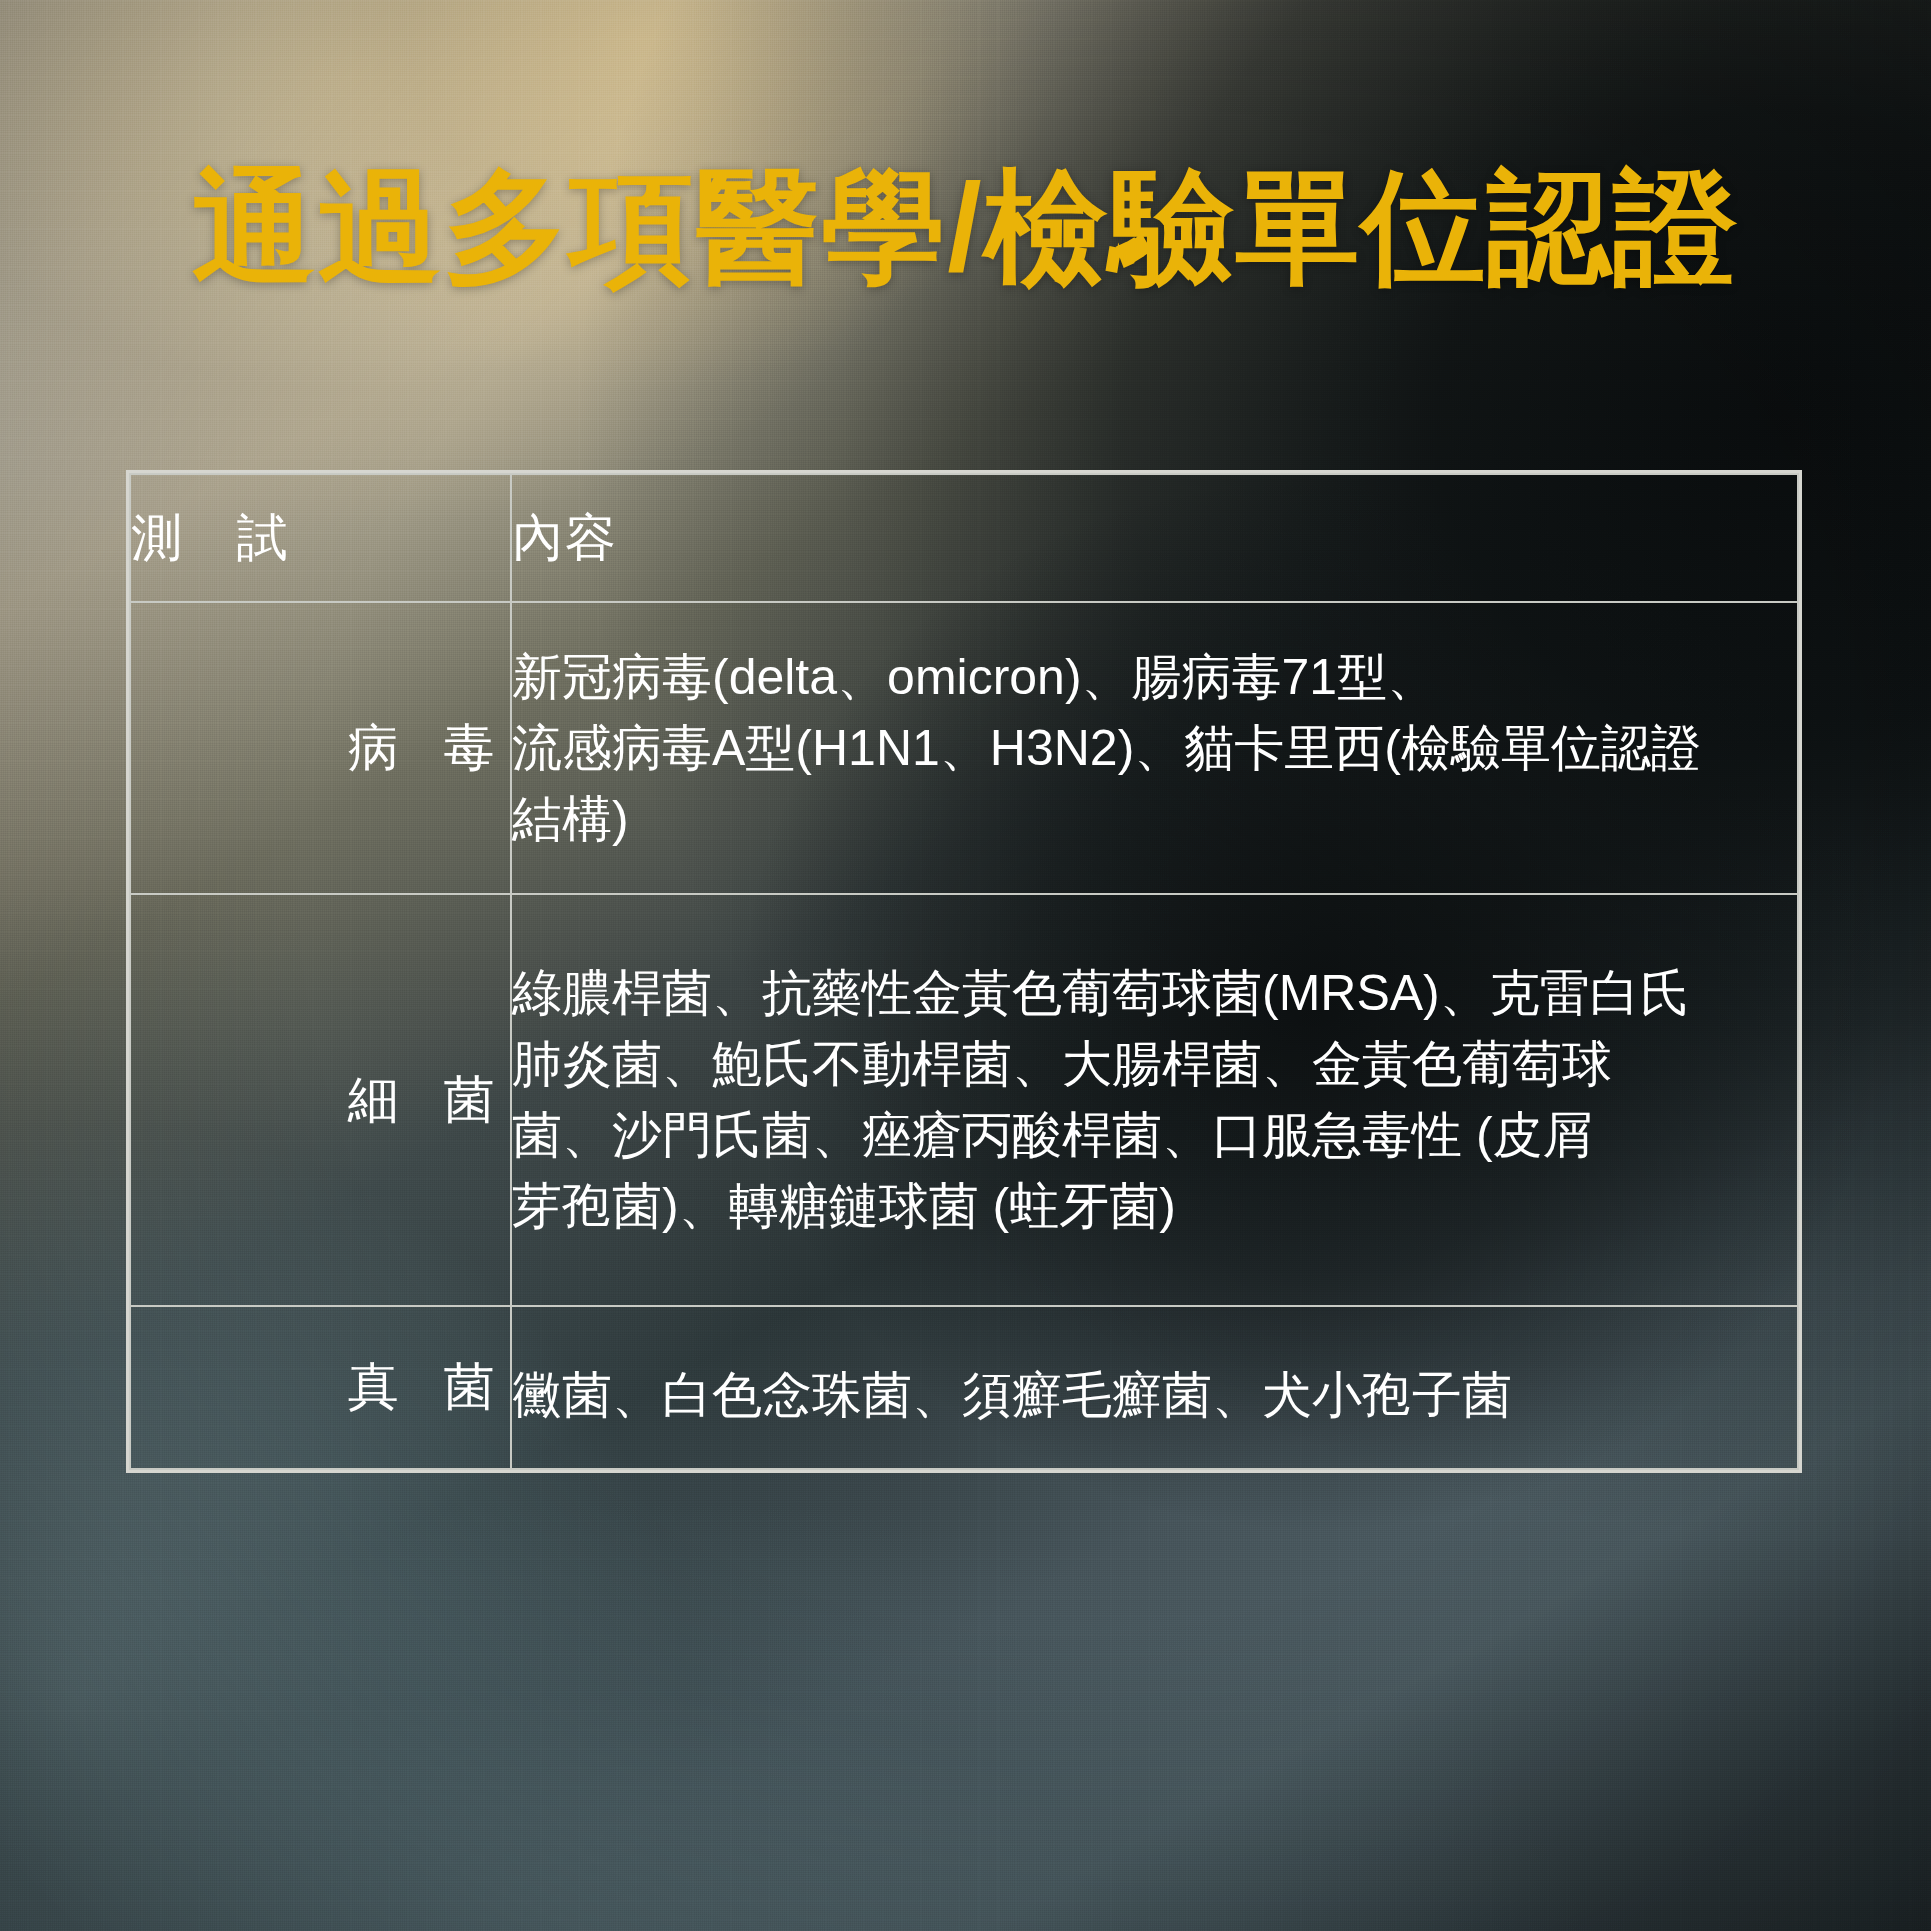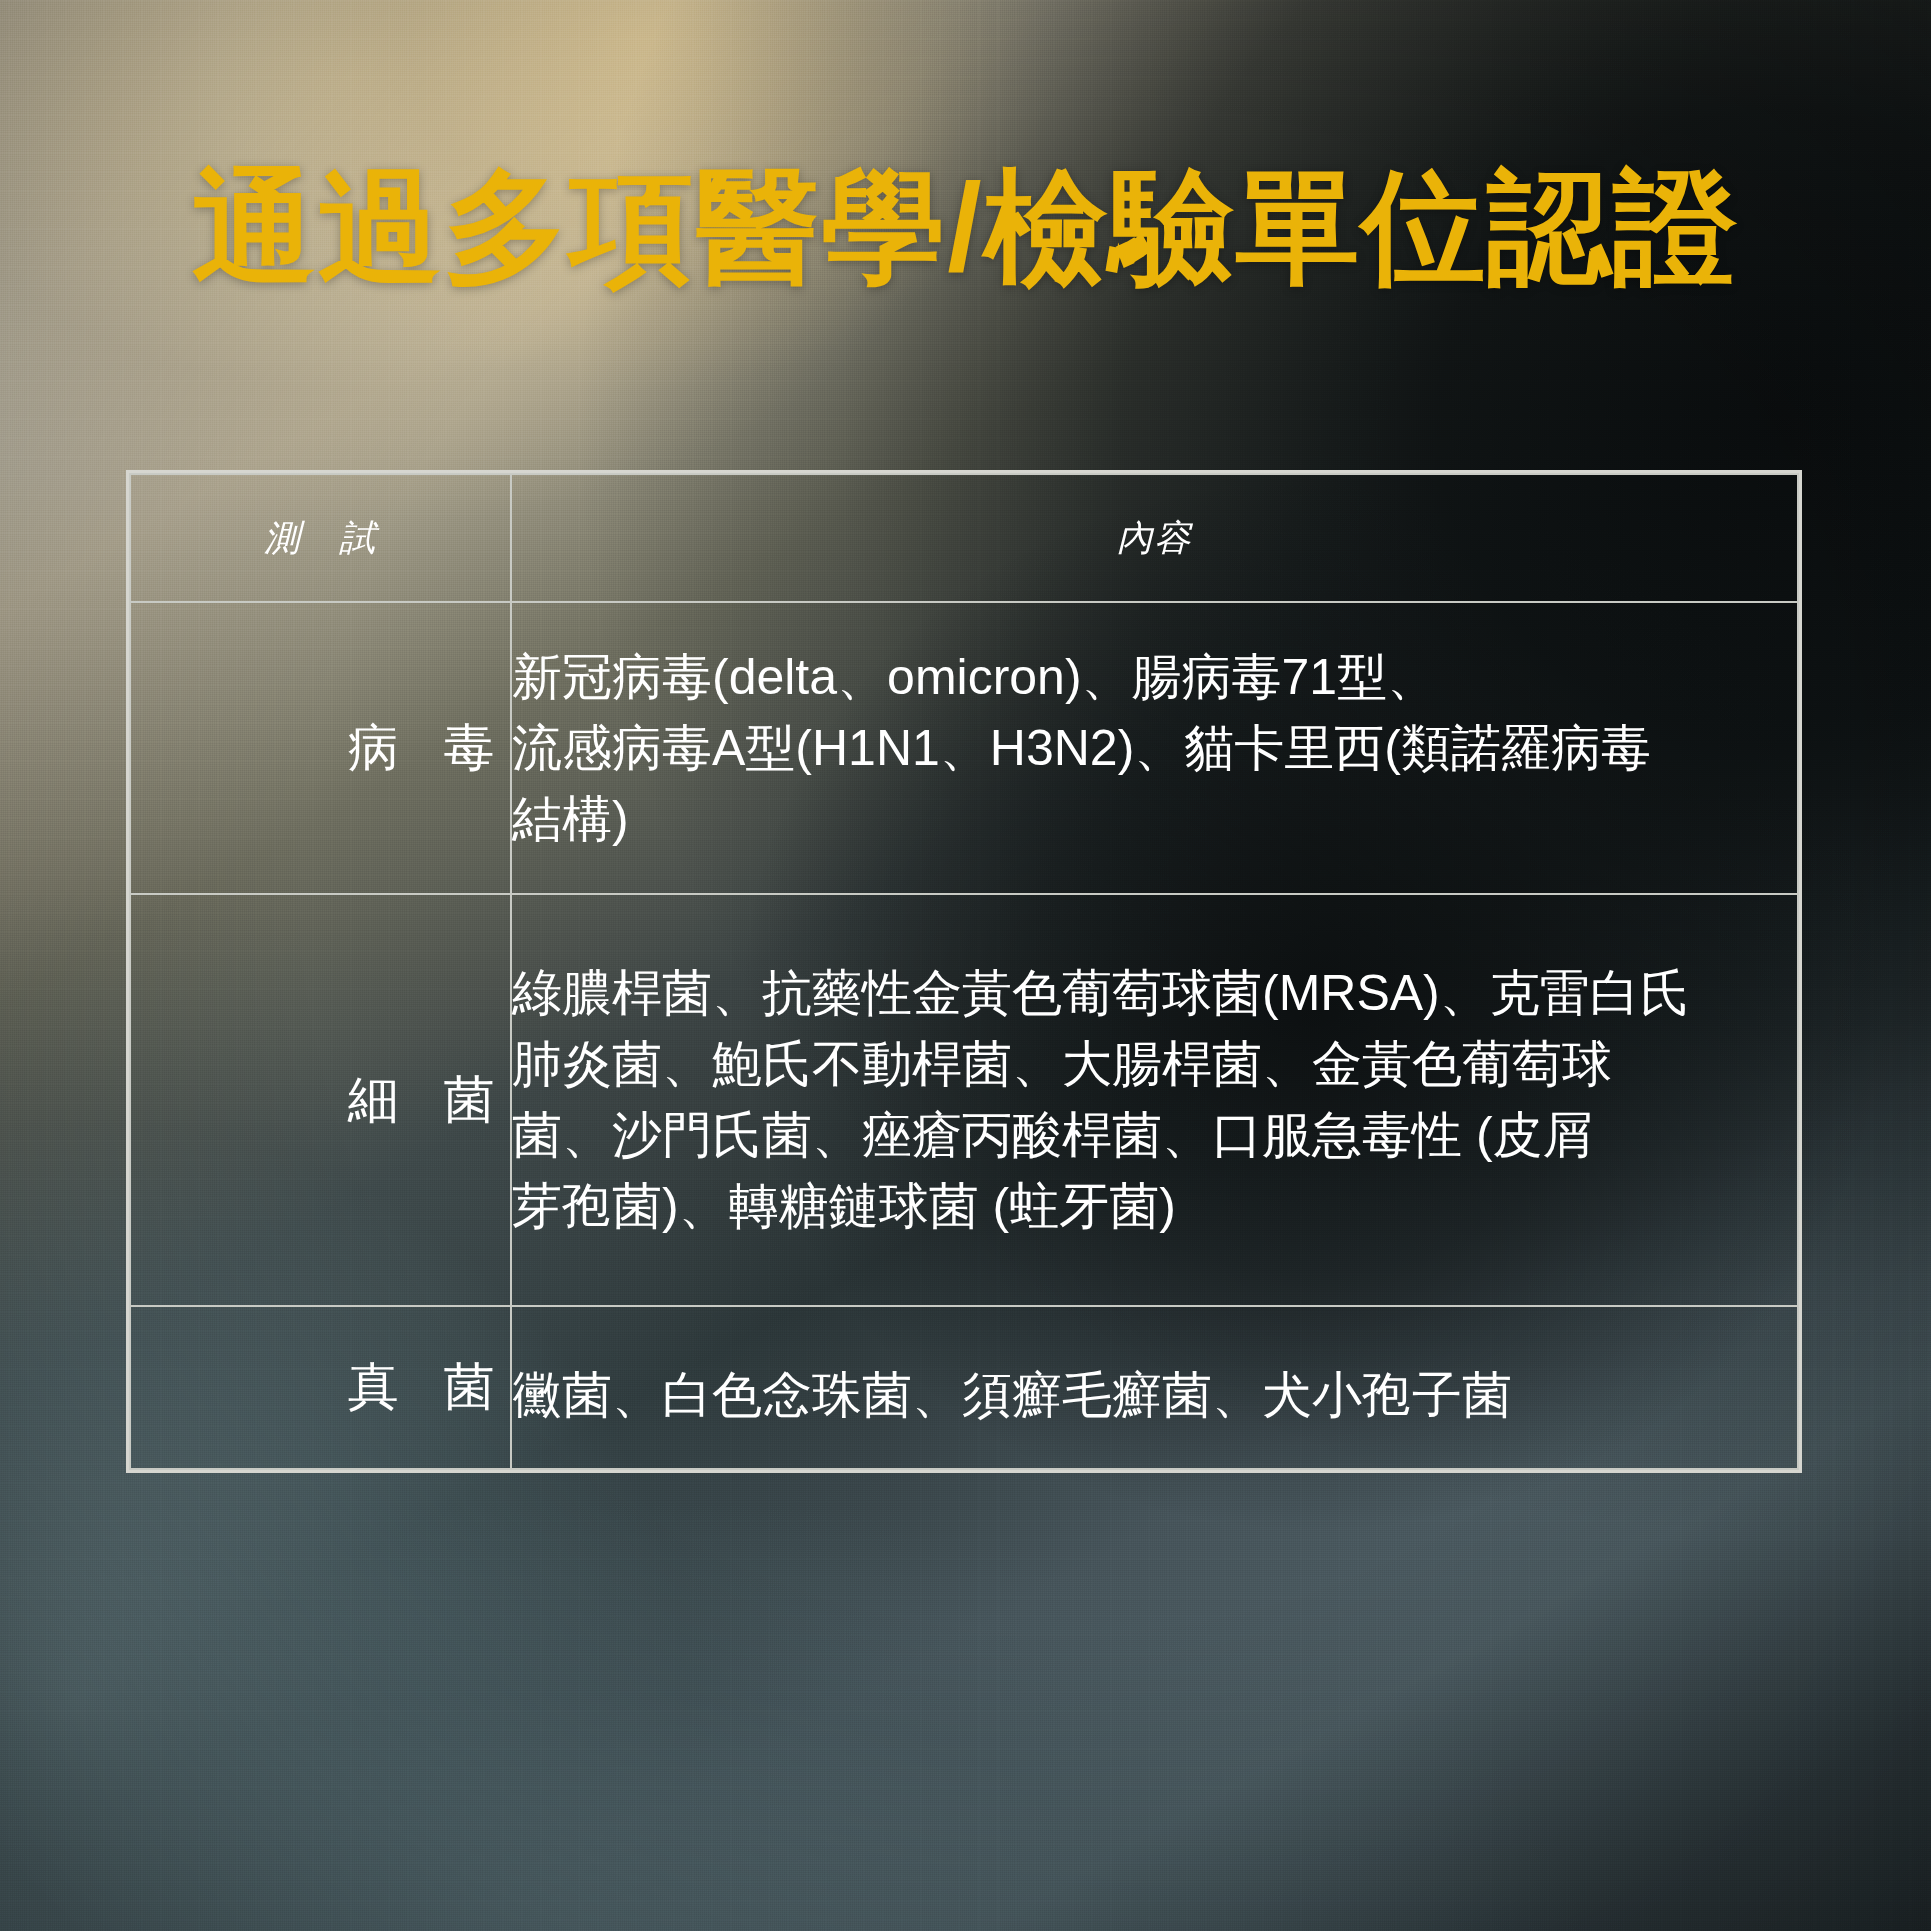--- a/index.html
+++ b/index.html
@@ -132,25 +132,23 @@
   .cell-test{
     text-align:right;
     font-size:51px;
     letter-spacing:15.4px;
     text-indent:15.4px;
     padding:13.5px 5.8px;
     white-space:nowrap;
   }
   .cell-test.tight{letter-spacing:0;text-indent:0;}
   .cell-head{
-    text-align:center;
-    font-size:36px;
+    font-size:51px;
     padding:33px 5.8px;
     letter-spacing:1.9px;
-    font-style:italic;
   }
   .cell-content{
     text-align:left;
     font-size:50px;
     line-height:1.42;
     padding:25px 0 25px 27px;
   }
   .cell-content .ln{display:block;white-space:nowrap;}
   .row-head td{height:126px;}
   .row-virus td{height:290px;margin-top:8px;}
@@ -185,21 +183,21 @@
       <tbody>
         <tr class="row-head">
           <td class="cell-head">測　試</td>
           <td class="cell-head">內容</td>
         </tr>
 
         <tr class="row-virus">
           <td class="cell-test">病 毒</td>
           <td class="cell-content">
             <span class="ln">新冠病毒(delta、omicron)、腸病毒71型、</span>
-            <span class="ln">流感病毒A型(H1N1、H3N2)、貓卡里西(類諾羅病毒</span>
+            <span class="ln">流感病毒A型(H1N1、H3N2)、貓卡里西(檢驗單位認證</span>
             <span class="ln">結構)</span>
           </td>
         </tr>
 
         <tr class="row-bact">
           <td class="cell-test">細 菌</td>
           <td class="cell-content">
             <span class="ln">綠膿桿菌、抗藥性金黃色葡萄球菌(MRSA)、克雷白氏</span>
             <span class="ln">肺炎菌、鮑氏不動桿菌、大腸桿菌、金黃色葡萄球</span>
             <span class="ln">菌、沙門氏菌、痤瘡丙酸桿菌、口服急毒性 (皮屑</span>

